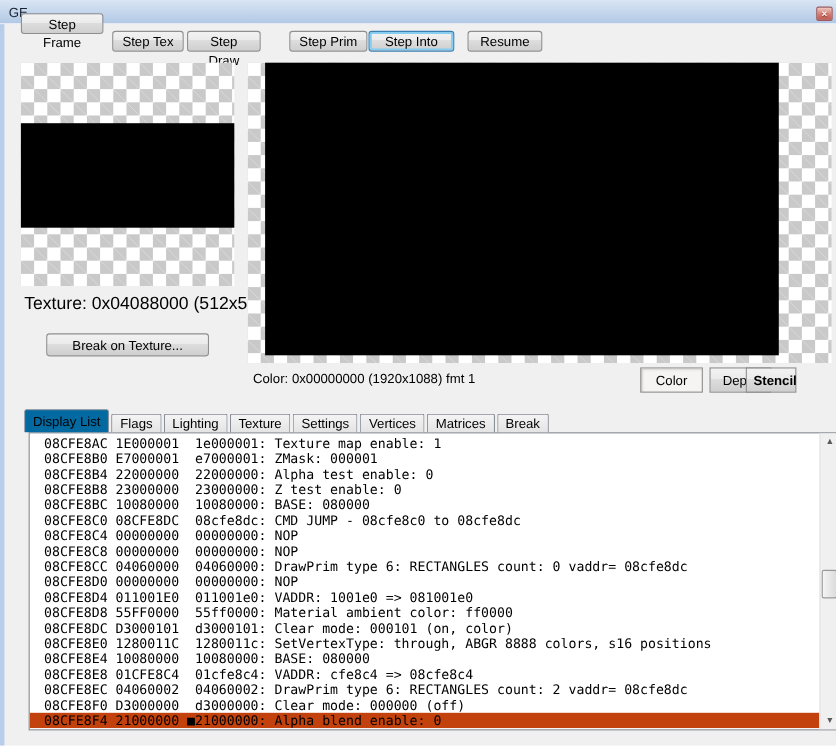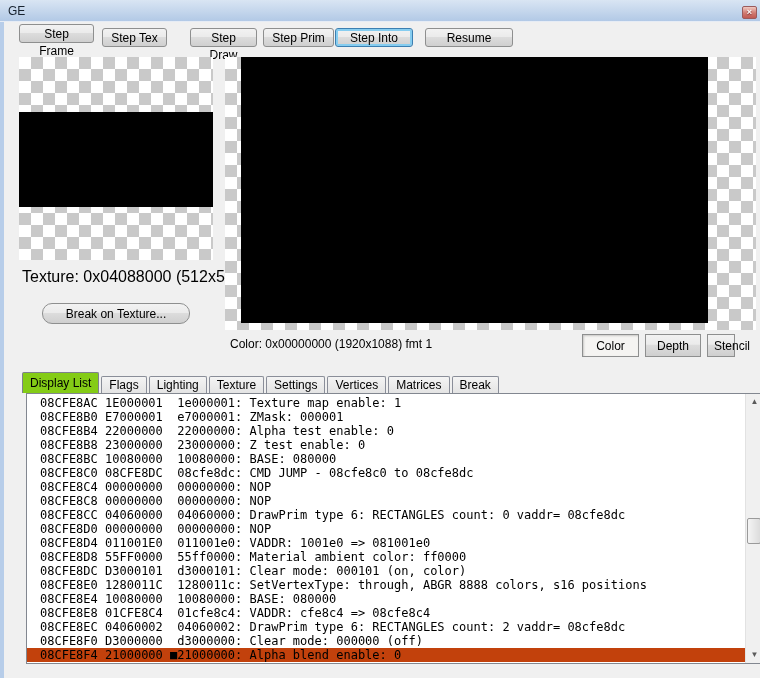--- a/index.html
+++ b/index.html
@@ -44,46 +44,46 @@
     background-color:#ffffff;
     background-image:
       linear-gradient(45deg,#c9c9c9 25%,transparent 25%,transparent 75%,#c9c9c9 75%),
       linear-gradient(45deg,#c9c9c9 25%,transparent 25%,transparent 75%,#c9c9c9 75%);
     background-size:24px 24px;
     background-position:0 0,12px 12px;
   }
   #tex-preview{position:absolute;left:19px;top:57px;width:194px;height:203px;}
   #tex-black{position:absolute;left:0;top:55px;width:194px;height:95px;background:#000;}
   #tex-info{position:absolute;left:22px;top:268px;font-size:16px;color:#000;}
-  #break-btn{left:42px;top:303px;width:148px;height:21px;line-height:19px;border-radius:10px;}
+  #break-btn{left:42px;top:303px;width:148px;height:21px;line-height:19px;}
   #fb-preview{position:absolute;left:225px;top:57px;width:531px;height:273px;}
   #fb-black{position:absolute;left:16px;top:0;width:467px;height:266px;background:#000;}
   #fb-info{position:absolute;left:230px;top:337px;font-size:12px;color:#000;}
   .view-btn{top:334px;height:23px;line-height:21px;border-radius:0;}
   #view-color{left:582px;width:57px;}
   #view-depth{left:645px;width:56px;}
-  #view-stencil{left:707px;width:28px;}
+  #view-stencil{left:678px;width:46px;font-weight:bold;}
   .view-btn.checked{
     background:#f5f4f2;
     box-shadow:inset 1px 1px 2px rgba(0,0,0,0.18);
   }
   
   #tabs{
     position:absolute;left:22px;top:372px;height:21px;
     display:flex;align-items:flex-end;z-index:3;
   }
   .tab{
     height:17px;padding:1px 7px 0 7px;margin-right:2px;
     font-size:12px;color:#000;white-space:nowrap;
     border:1px solid #8a8e99;border-bottom:none;
     background:linear-gradient(#f4f4f4,#e4e4e4);
     border-top-left-radius:2px;border-top-right-radius:2px;cursor:default;
   }
   .tab.active{
-    height:21px;padding-top:3px;background:#84cc16;border-color:#7d818b;
+    height:21px;padding-top:3px;background:#0369a1;border-color:#7d818b;
   }
   
   #listbox{
     position:absolute;left:26px;top:393px;width:737px;height:271px;
     background:#ffffff;border:1px solid #828790;z-index:2;
   }
   #rows{
     position:absolute;left:0;top:2px;right:17px;bottom:1px;overflow:hidden;
   }
   .row{
@@ -115,26 +115,26 @@
 <div id="win">
 
   <div id="titlebar">
     <span id="title-text">GE</span>
     <div id="close-btn">
       <span>×</span>
     </div>
   </div>
   <div id="left-edge"></div>
 
-  <button class="btn" style="left:19px;top:24px;width:75px;text-align:center;">Step Frame</button>
+  <button class="btn" style="left:19px;top:12px;width:75px;text-align:center;">Step Frame</button>
   <button class="btn" style="left:102px;top:28px;width:65px;">Step Tex</button>
-  <button class="btn" style="left:190px;top:28px;width:67px;">Step Draw</button>
+  <button class="btn" style="left:170px;top:28px;width:67px;">Step Draw</button>
   <button class="btn" style="left:263px;top:28px;width:71px;">Step Prim</button>
   <button class="btn focused" style="left:335px;top:28px;width:78px;">Step Into</button>
-  <button class="btn" style="left:425px;top:28px;width:88px;">Resume</button>
+  <button class="btn" style="left:425px;top:28px;width:68px;">Resume</button>
 
   <div id="tex-preview" class="checker">
     <div id="tex-black"></div>
   </div>
   <div id="tex-info">Texture: 0x04088000 (512x512)</div>
   <button id="break-btn" class="btn">Break on Texture...</button>
 
   <div id="fb-preview" class="checker">
     <div id="fb-black"></div>
   </div>

